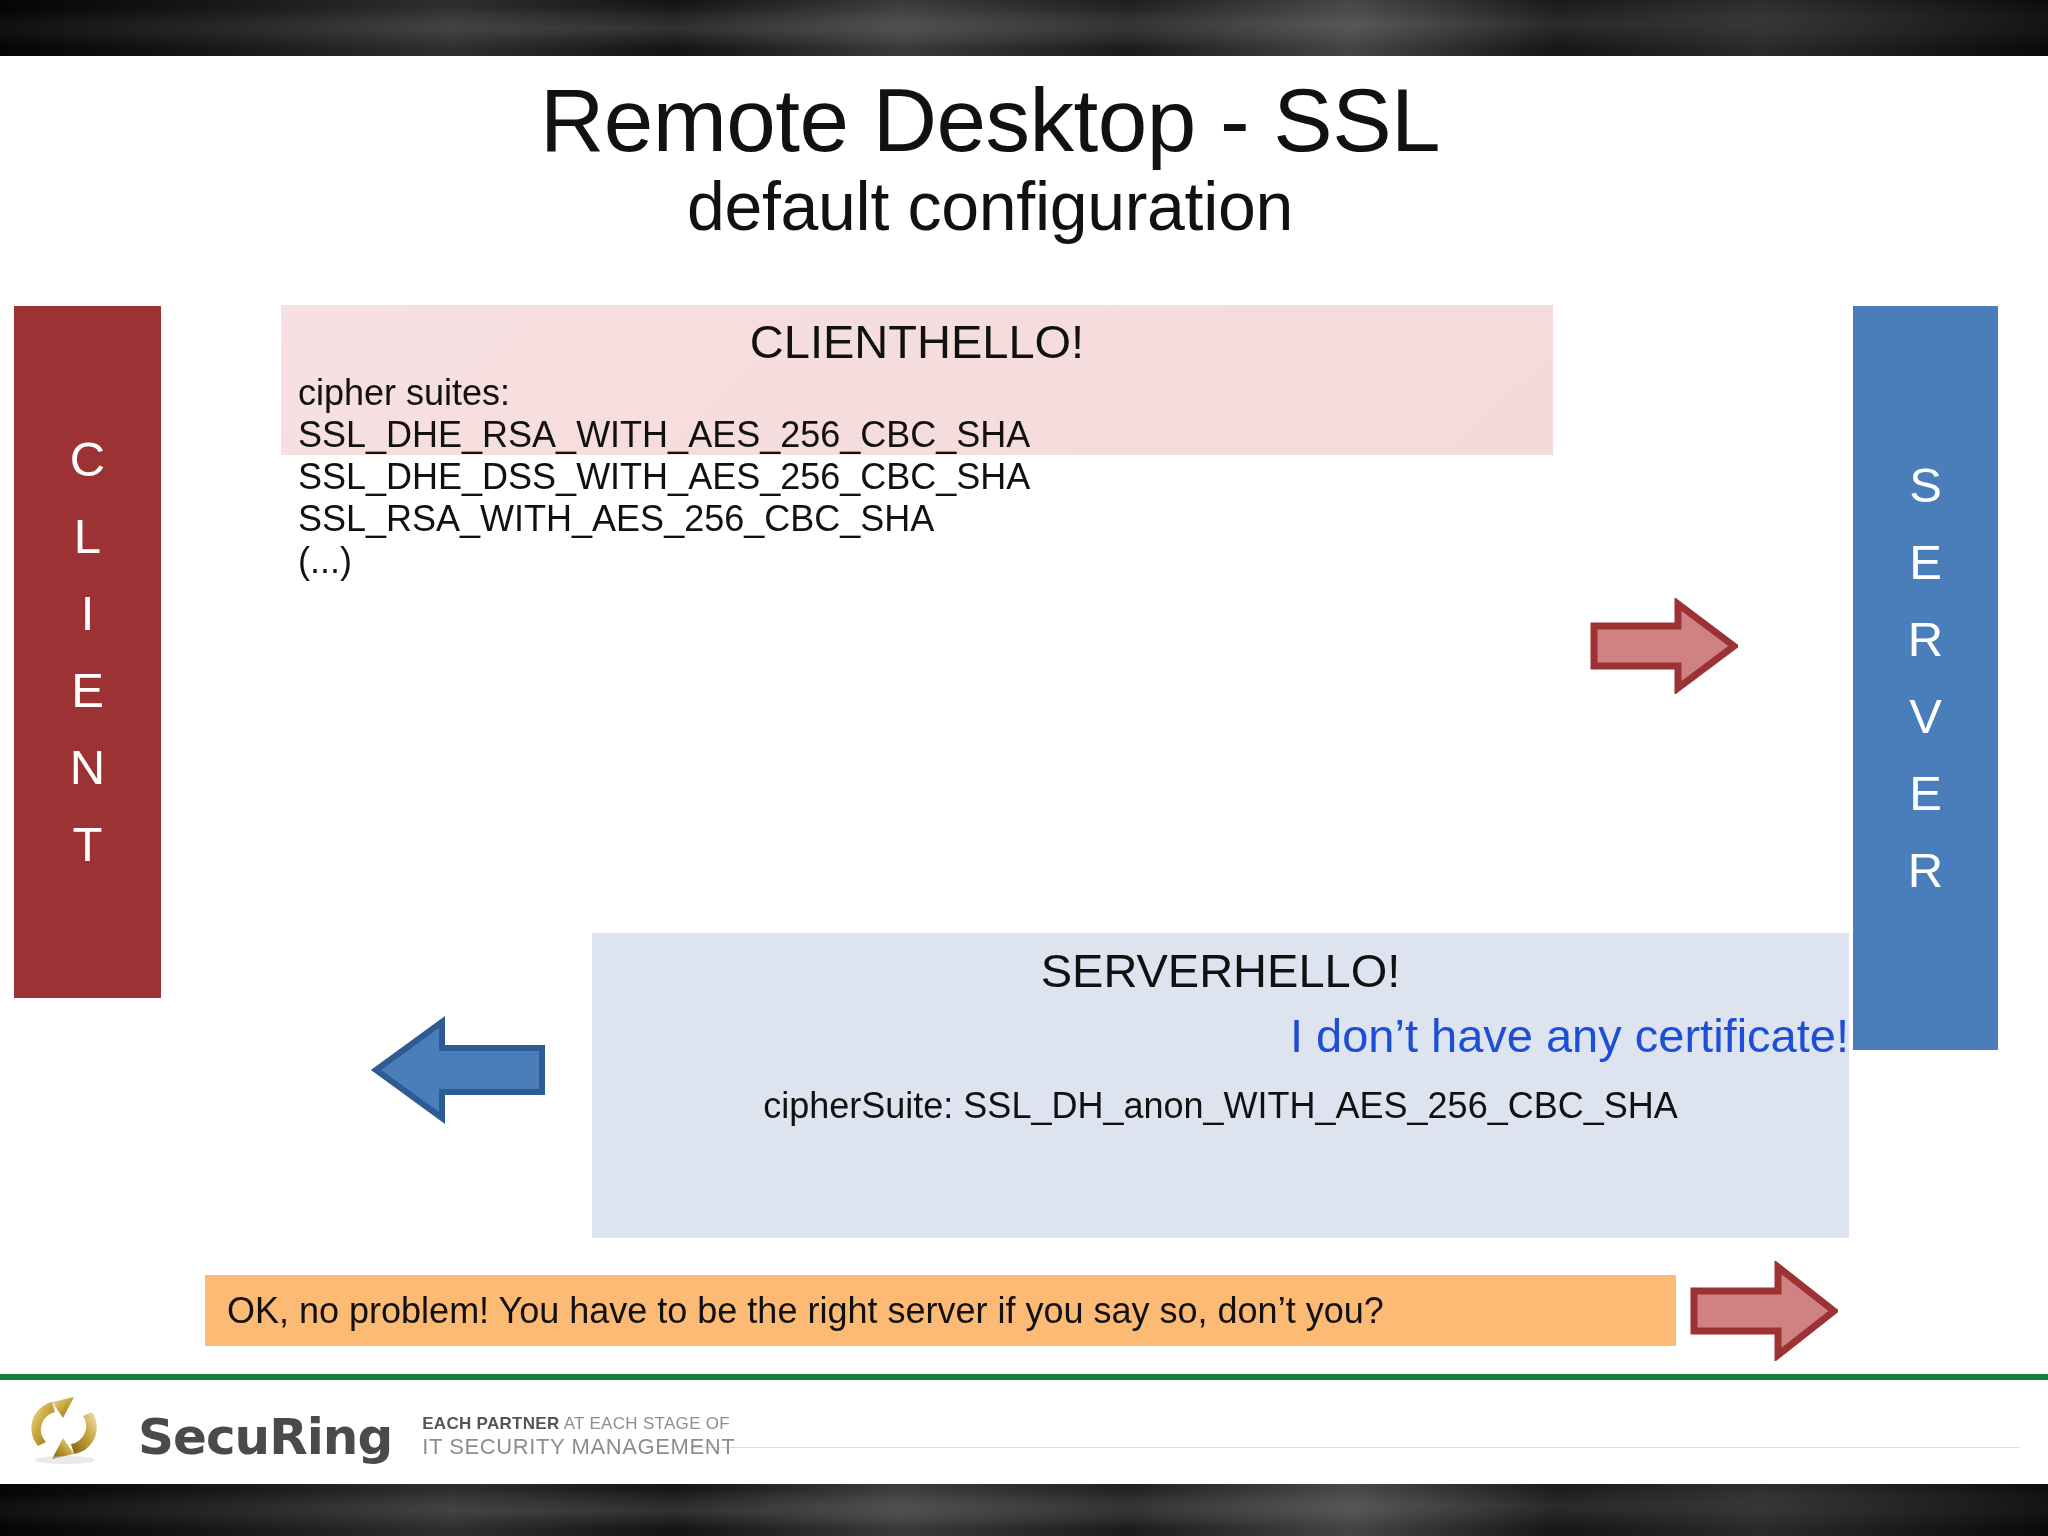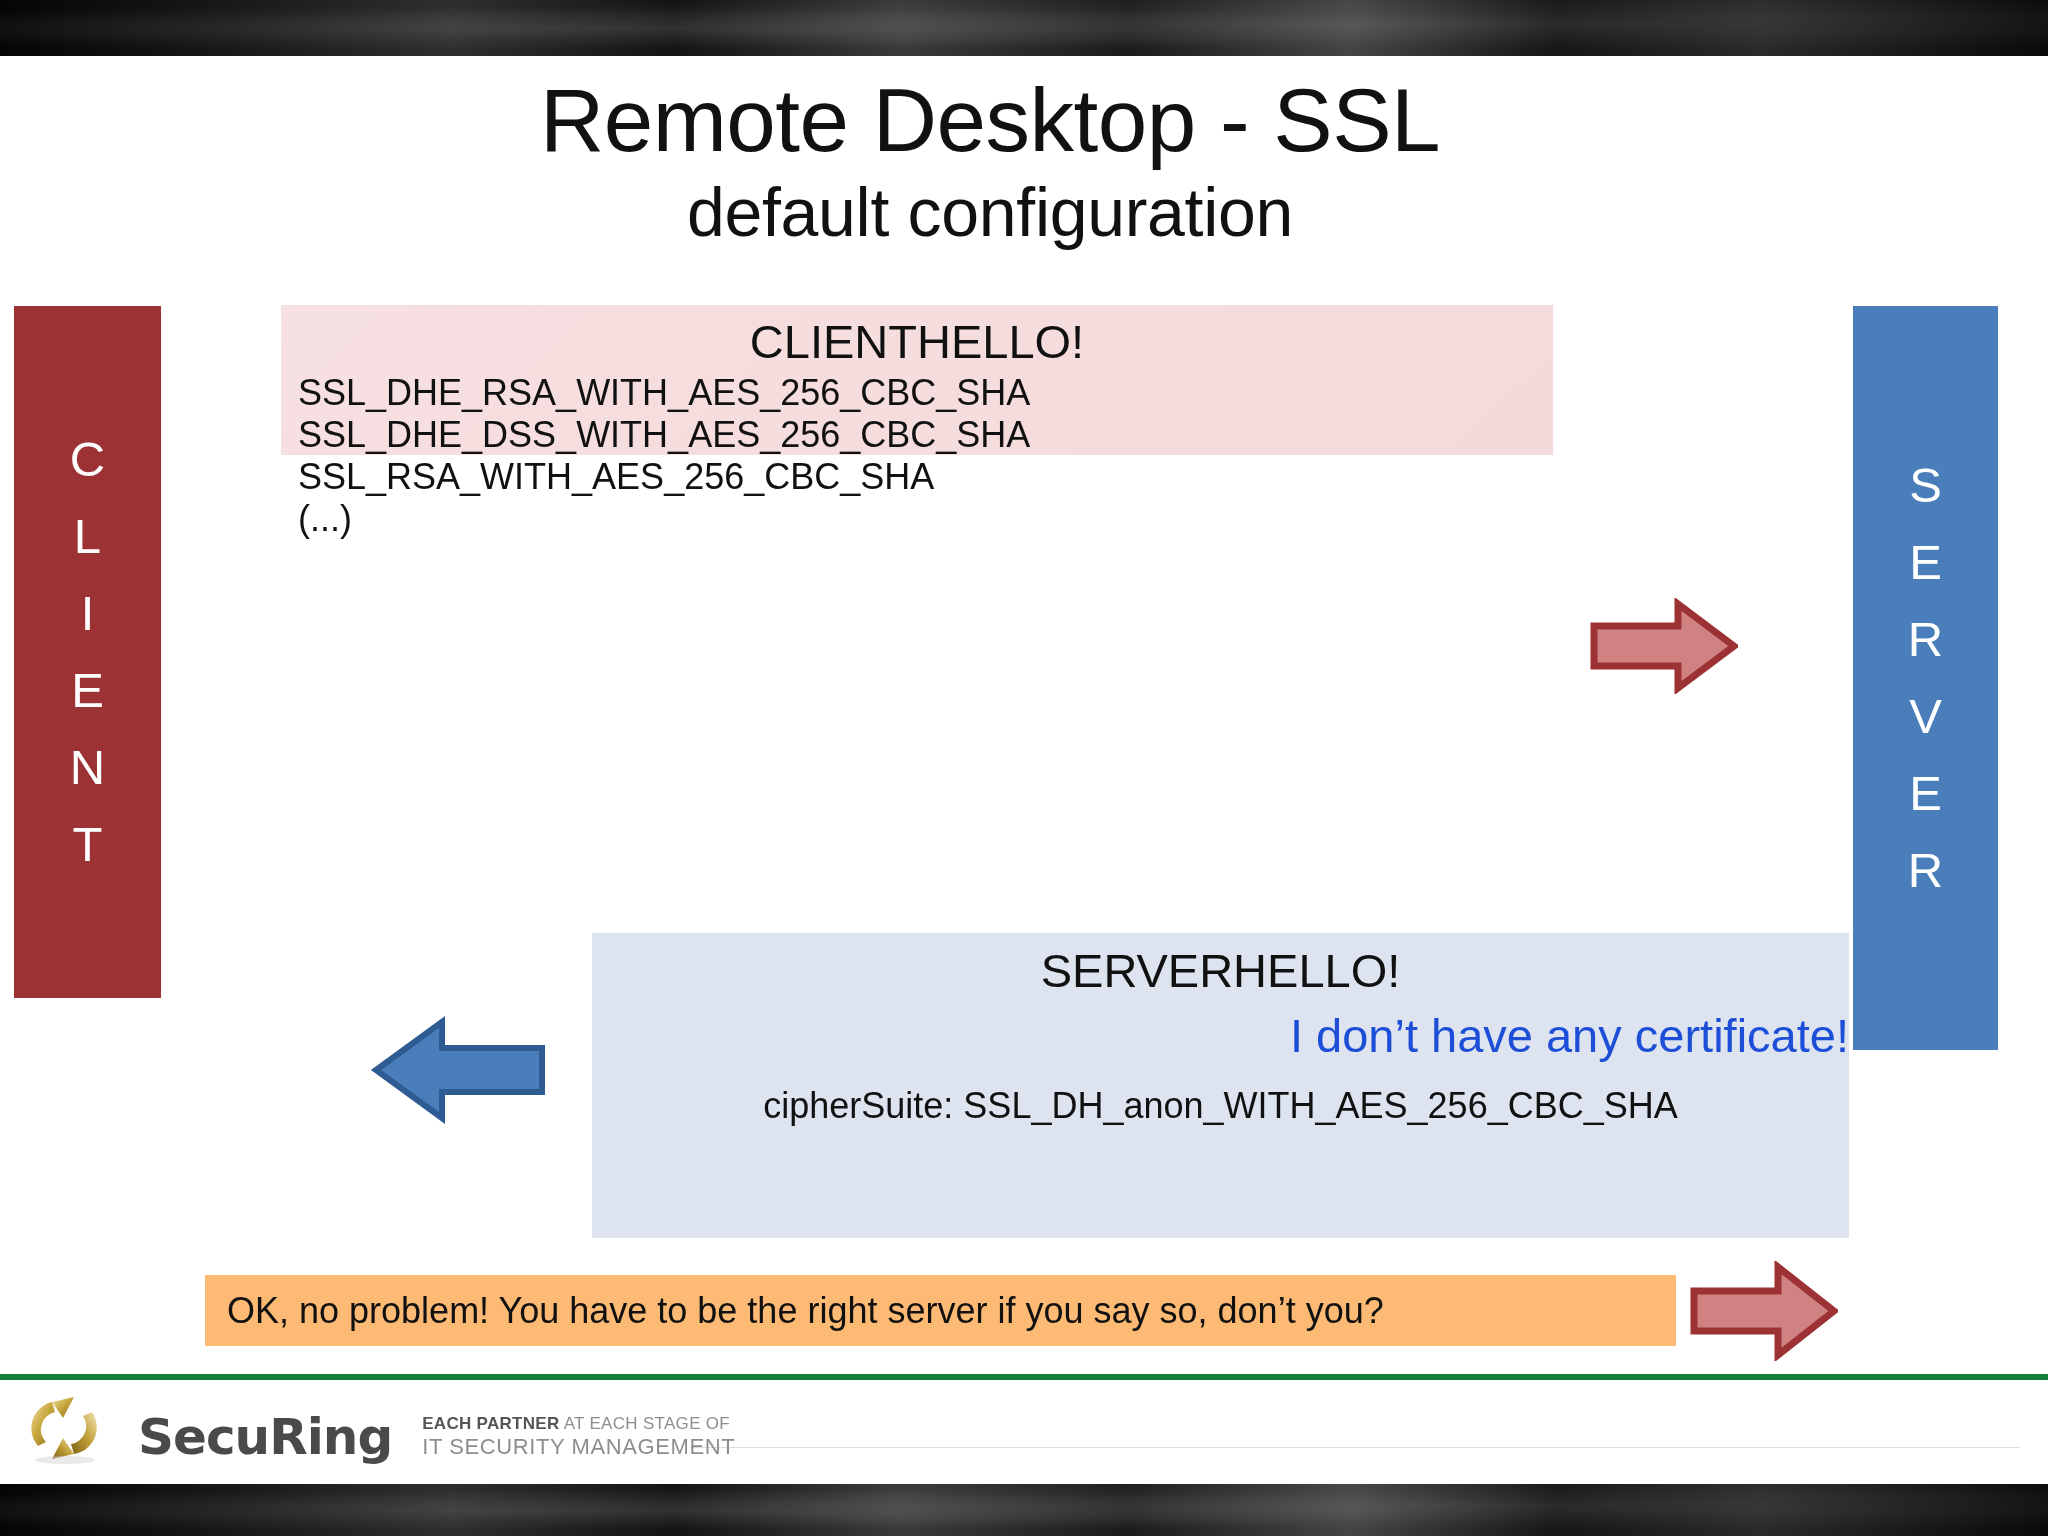--- a/index.html
+++ b/index.html
@@ -57,21 +57,20 @@
     font-weight: 400;
     letter-spacing: -0.5px;
     font-stretch: condensed;
   }
   #slide-subtitle {
     font-size: 68px;
     line-height: 1.12;
     color: #111;
     font-weight: 400;
     letter-spacing: -0.3px;
-    margin-top: 6px;
   }
 
   
   .party-bar {
     position: absolute;
     display: flex;
     flex-direction: column;
     align-items: center;
     justify-content: center;
     color: #fff;
@@ -247,20 +246,21 @@
       <span class="ch">E</span>
       <span class="ch">R</span>
       <span class="ch">V</span>
       <span class="ch">E</span>
       <span class="ch">R</span>
     </div>
 
     <div id="clienthello-box">
       <div id="clienthello-title">CLIENTHELLO!</div>
       <div id="cipher-list">
+        <div class="line">cipher suites:</div>
         <div class="line">SSL_DHE_RSA_WITH_AES_256_CBC_SHA</div>
         <div class="line">SSL_DHE_DSS_WITH_AES_256_CBC_SHA</div>
         <div class="line">SSL_RSA_WITH_AES_256_CBC_SHA</div>
         <div class="line">(...)</div>
       </div>
     </div>
 
     <div class="arrow" id="arrow-clienthello">
       <svg viewBox="0 0 148 96" width="148" height="96" preserveAspectRatio="none">
         <polygon points="4,28 88,28 88,6 144,48 88,90 88,68 4,68" fill="#cf8281" stroke="#9d3234" stroke-width="7" stroke-linejoin="miter"></polygon>

